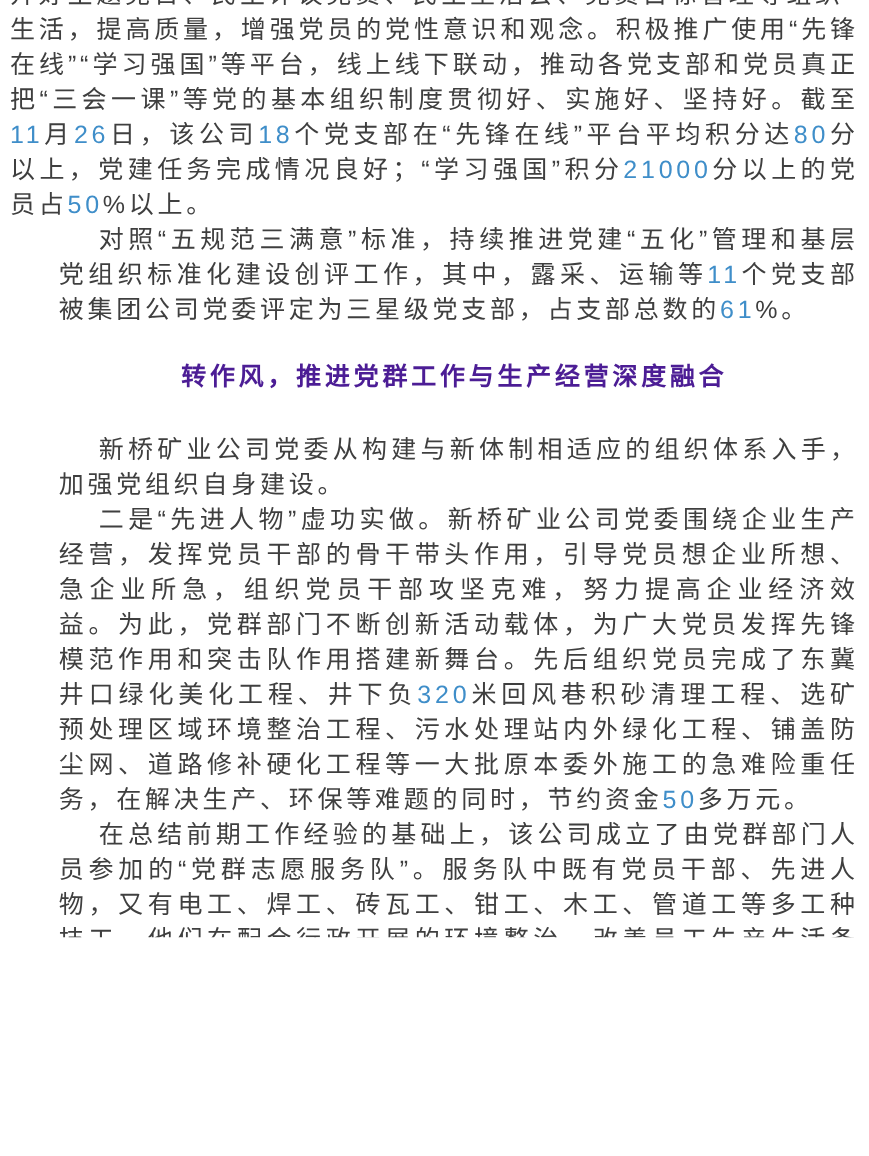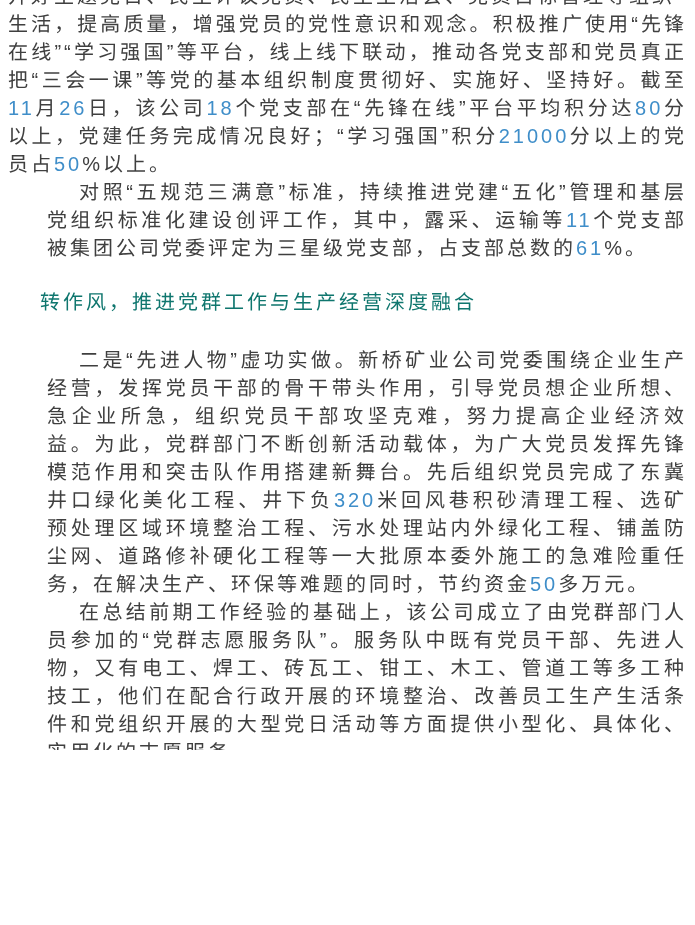--- a/index.html
+++ b/index.html
@@ -34,35 +34,36 @@
   }
   p.body-paragraph.indent {
     text-indent: 32px;
     margin-left: 39px;
   }
   h2.section-heading {
     margin: 26px 0 30px 0;
     font-size: 20px;
     line-height: 28px;
     letter-spacing: 3px;
-    font-weight: normal;
-    color: #0f766e;
+    font-weight: bold;
+    color: #4c1d95;
     text-indent: 32px;
-    text-align: left;
+    text-align: center;
   }
   .num {
     color: #3f8ec9;
   }
 </style>
 </head>
 <body>
 
 <div class="viewport">
   <article class="article-body">
     <div class="clipped-line">开好主题党日、民主评议党员、民主生活会、党员目标管理等组织</div>
 
   <p class="body-paragraph"><span>生活，提高质量，增强党员的党性意识和观念。积极推广使用“先锋在线”“学习强国”等平台，线上线下联动，推动各党支部和党员真正把“三会一课”等党的基本组织制度贯彻好、实施好、坚持好。截至</span><span class="num">11</span><span>月</span><span class="num">26</span><span>日，该公司</span><span class="num">18</span><span>个党支部在“先锋在线”平台平均积分达</span><span class="num">80</span><span>分以上，党建任务完成情况良好；“学习强国”积分</span><span class="num">21000</span><span>分以上的党员占</span><span class="num">50</span><span>%以上。</span></p>
       <p class="body-paragraph indent"><span>对照“五规范三满意”标准，持续推进党建“五化”管理和基层党组织标准化建设创评工作，其中，露采、运输等</span><span class="num">11</span><span>个党支部被集团公司党委评定为三星级党支部，占支部总数的</span><span class="num">61</span><span>%。</span></p>
       <h2 class="section-heading"><span>转作风，推进党群工作与生产经营深度融合</span></h2>
+      <p class="body-paragraph indent"><span>新桥矿业公司党委从构建与新体制相适应的组织体系入手，加强党组织自身建设。</span></p>
       <p class="body-paragraph indent"><span>二是“先进人物”虚功实做。新桥矿业公司党委围绕企业生产经营，发挥党员干部的骨干带头作用，引导党员想企业所想、急企业所急，组织党员干部攻坚克难，努力提高企业经济效益。为此，党群部门不断创新活动载体，为广大党员发挥先锋模范作用和突击队作用搭建新舞台。先后组织党员完成了东冀井口绿化美化工程、井下负</span><span class="num">320</span><span>米回风巷积砂清理工程、选矿预处理区域环境整治工程、污水处理站内外绿化工程、铺盖防尘网、道路修补硬化工程等一大批原本委外施工的急难险重任务，在解决生产、环保等难题的同时，节约资金</span><span class="num">50</span><span>多万元。</span></p>
       <p class="body-paragraph indent"><span>在总结前期工作经验的基础上，该公司成立了由党群部门人员参加的“党群志愿服务队”。服务队中既有党员干部、先进人物，又有电工、焊工、砖瓦工、钳工、木工、管道工等多工种技工，他们在配合行政开展的环境整治、改善员工生产生活条件和党组织开展的大型党日活动等方面提供小型化、具体化、实用化的志愿服务。</span></p>
     </article>
 </div>
 
 </body></html>

